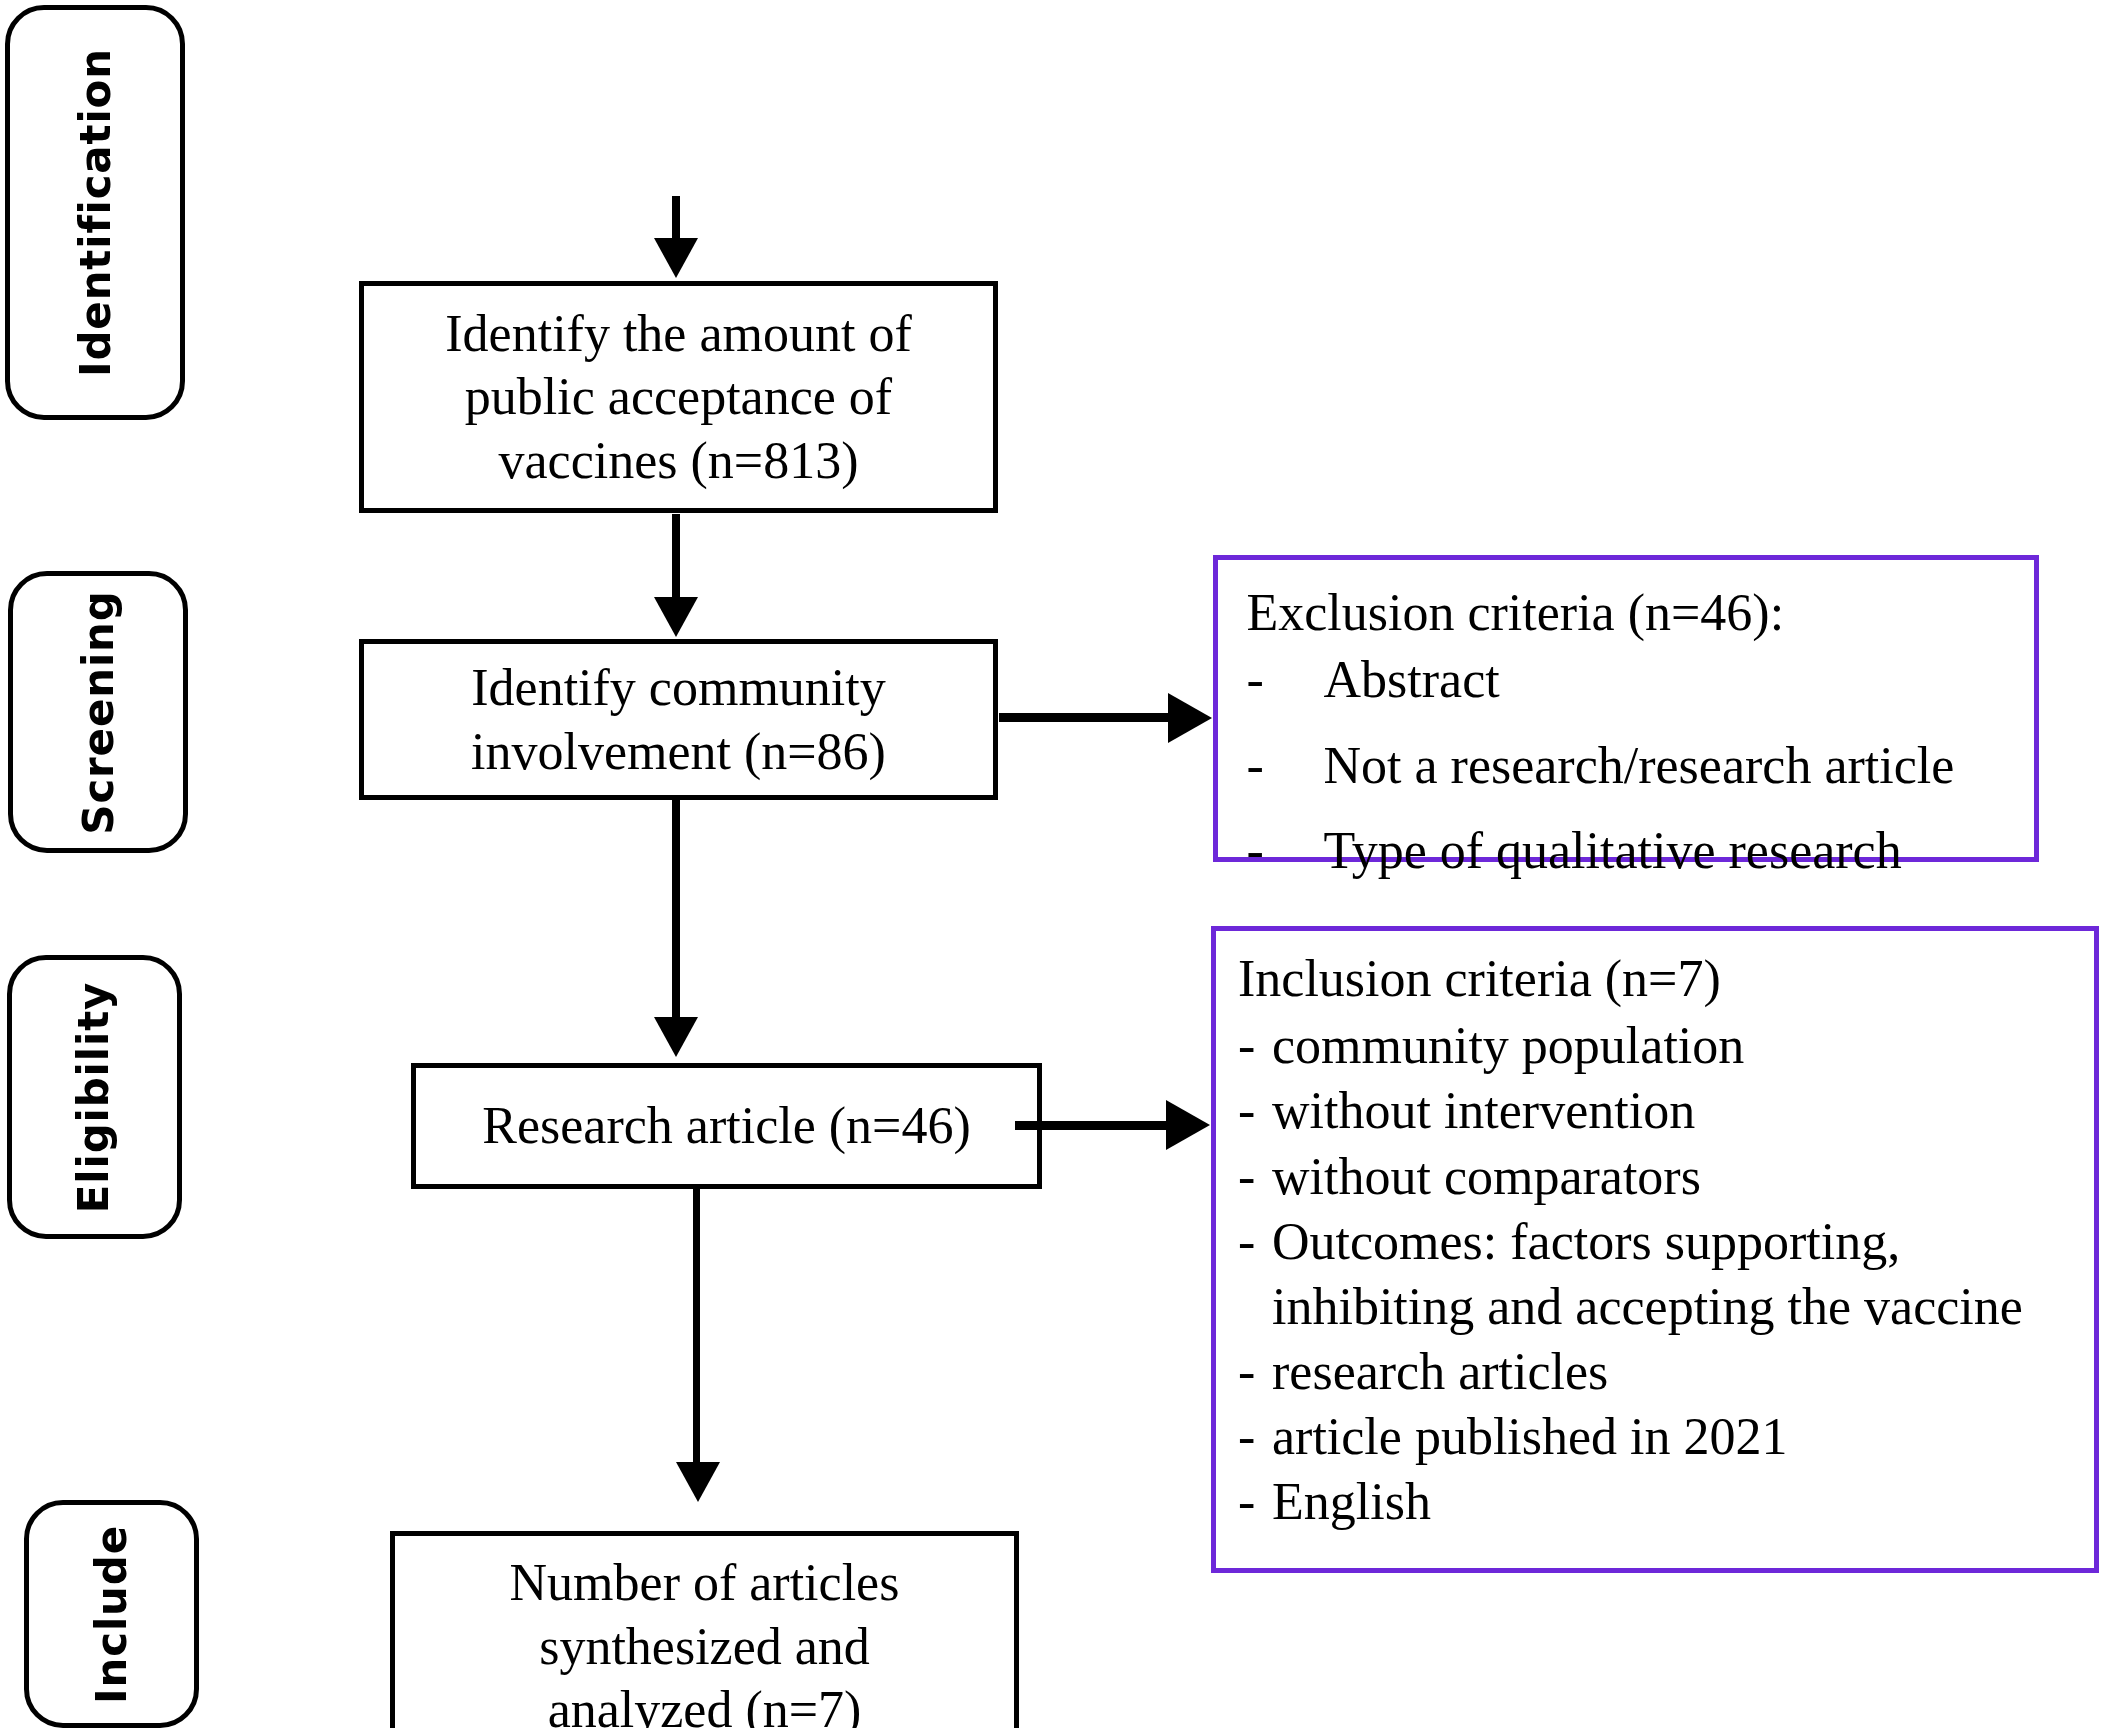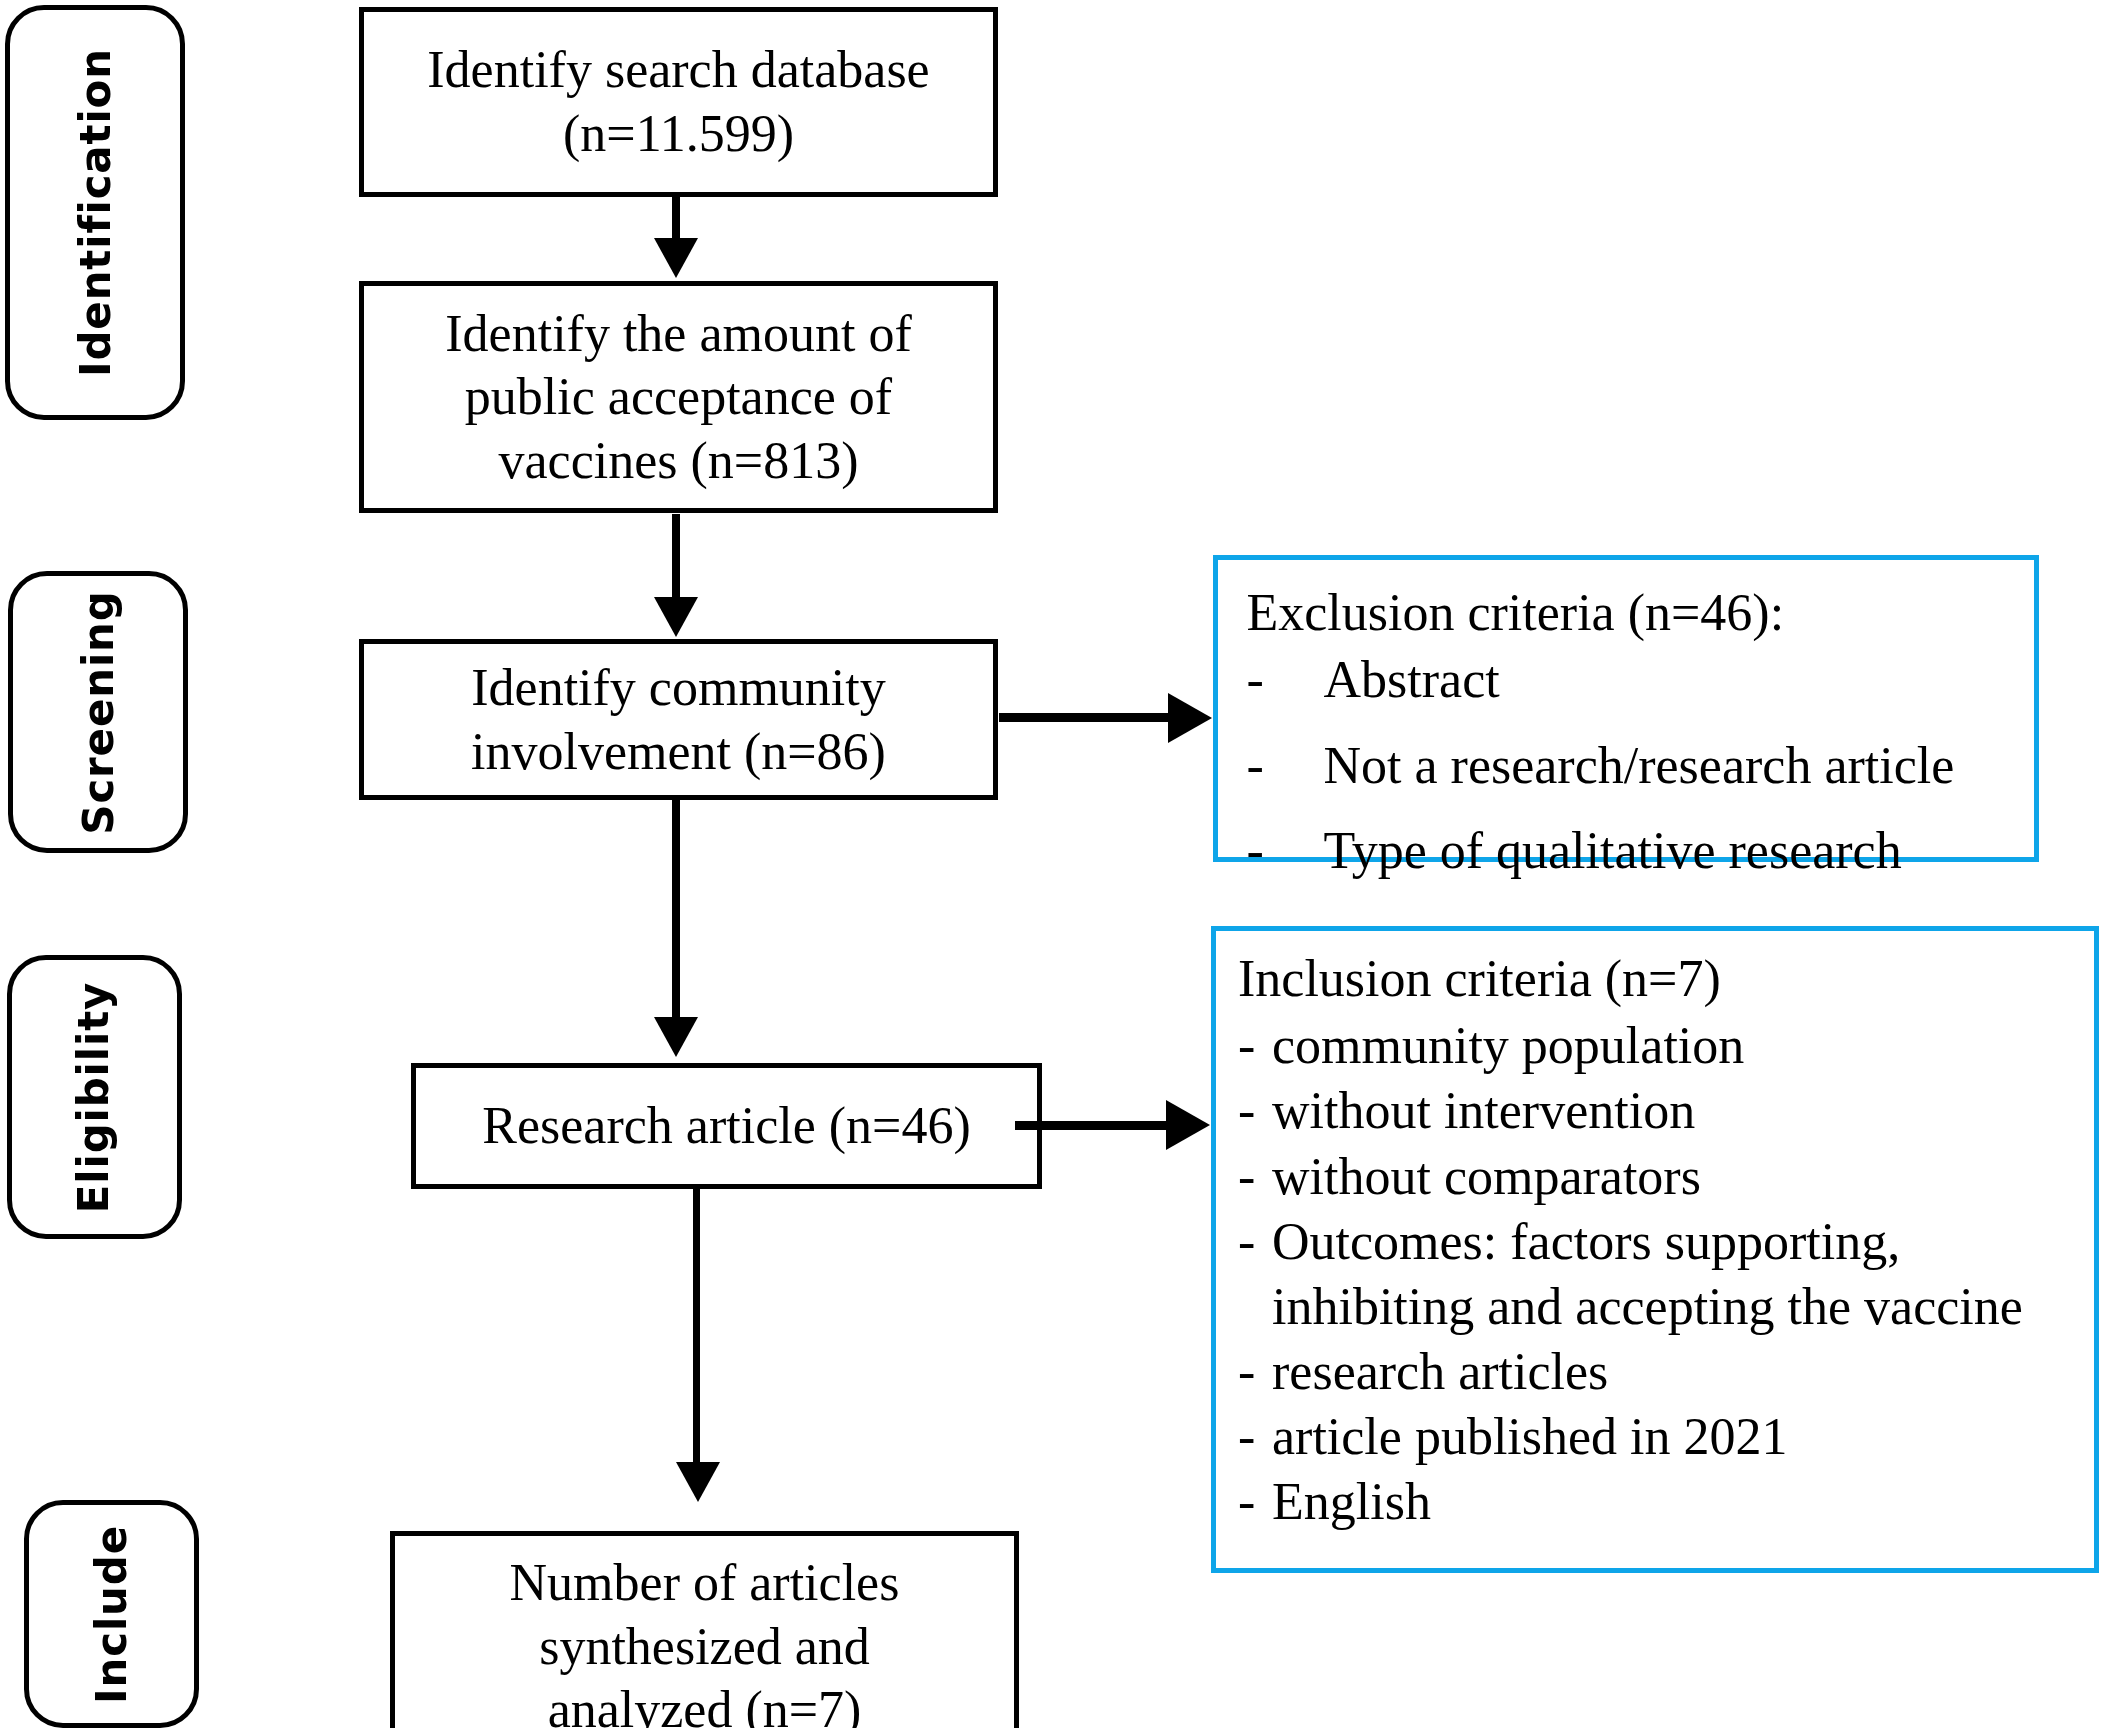--- a/index.html
+++ b/index.html
@@ -51,21 +51,21 @@
   }
   .node-text {
     font-size: 52px;
     line-height: 1.22;
     padding: 0 15px;
   }
 
   
   .criteria {
     position: absolute;
-    border: 5px solid #0ea5e9;
+    border: 5px solid #6d28d9;
     background: #ffffff;
     box-sizing: border-box;
     padding: 22px 17px 17px 28.5px;
   }
   .criteria-title {
     font-size: 52px;
     line-height: 1.18;
     margin-bottom: 5px;
     white-space: nowrap;
   }
@@ -134,26 +134,20 @@
   </div>
 
   <div class="stage-box" style="left:6.7px; top:955px; width:175px; height:284px;">
     <span class="stage-label">Eligibility</span>
   </div>
 
   <div class="stage-box" style="left:23.5px; top:1500px; width:175px; height:228px;">
     <span class="stage-label">Include</span>
   </div>
 
-  <div class="node" style="left:359px; top:6.7px; width:639px; height:190px;">
-    <div class="node-text">
-      <div>Identify search database</div>
-      <div>(n=11.599)</div>
-    </div>
-  </div>
 
   <div class="v-line" style="left:672px; top:196px; height:55px;"></div>
   <div class="v-head" style="left:654px; top:238px;"></div>
 
   <div class="node" style="left:359px; top:281px; width:639px; height:232px;text-align:center;">
     <div class="node-text">
       <div>Identify the amount of</div>
       <div>public acceptance of</div>
       <div>vaccines (n=813)</div>
     </div>

